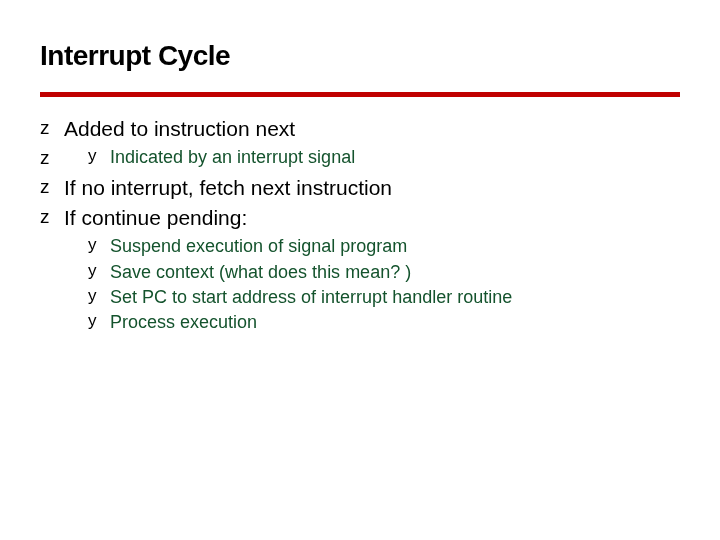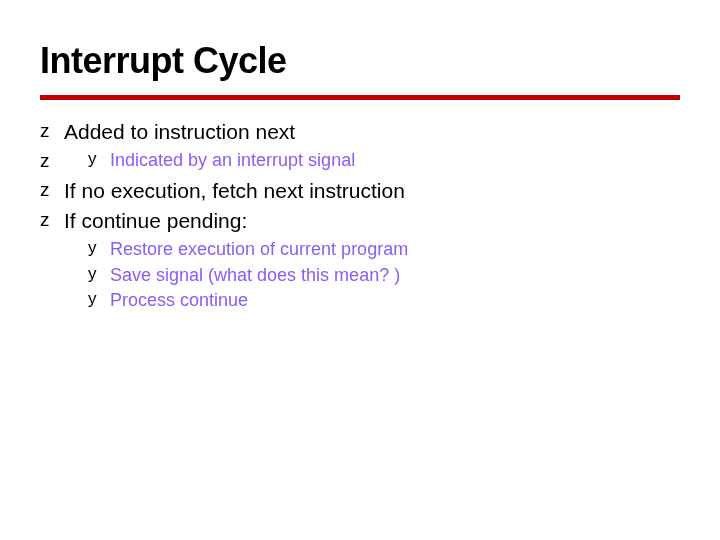--- a/index.html
+++ b/index.html
@@ -5,25 +5,25 @@
   * { margin: 0; padding: 0; box-sizing: border-box; }
   html, body { width: 720px; height: 540px; background: #fff; font-family: Verdana, Geneva, sans-serif; }
   .slide {
     width: 720px;
     height: 540px;
     padding: 40px 40px 20px 40px;
     position: relative;
   }
   .title {
     font-family: Arial, Helvetica, sans-serif;
-    font-size: 36px;
+    font-size: 28px;
     font-weight: 900;
     color: #000;
     letter-spacing: -0.5px;
-    margin-bottom: 13px;
+    margin-bottom: 20px;
   }
   .title-rule {
     border: none;
     border-top: 5px solid #c00000;
     margin-bottom: 18px;
     width: 100%;
   }
   .bullets ul { list-style: none; }
   .level1 > li {
     font-size: 21px;
@@ -38,21 +38,21 @@
     font-family: "Wingdings", "Zapf Dingbats", sans-serif;
     position: absolute;
     left: 0;
     top: 0;
     font-size: 19px;
     color: #000;
   }
   .level2 { margin-left: 24px; margin-top: 2px; margin-bottom: 4px; }
   .level2 > li {
     font-size: 18px;
-    color: #8b5cf6;
+    color: #14532d;
     padding-left: 22px;
     position: relative;
     line-height: 1.35;
     margin-bottom: 1px;
   }
   .level2 > li::before {
     content: "y";
     font-family: "Wingdings", "Zapf Dingbats", sans-serif;
     position: absolute;
     left: 0;
@@ -68,23 +68,24 @@
   <h1 class="title">Interrupt Cycle</h1>
   <hr class="title-rule">
   <div class="bullets">
     <ul class="level1">
       <li><span>Added to instruction next</span></li>
       <li>
         <ul class="level2">
           <li><span>Indicated by an interrupt signal</span></li>
         </ul>
       </li>
-      <li><span>If no execution, fetch next instruction</span></li>
+      <li><span>If no interrupt, fetch next instruction</span></li>
       <li><span>If continue pending:</span>
         <ul class="level2">
-          <li><span>Restore execution of current program</span></li>
-          <li><span>Save signal  (what does this mean? )</span></li>
-          <li><span>Process continue</span></li>
+          <li><span>Suspend execution of signal program</span></li>
+          <li><span>Save context  (what does this mean? )</span></li>
+          <li><span>Set PC to start address of interrupt handler routine</span></li>
+          <li><span>Process execution</span></li>
         </ul>
       </li>
     </ul>
   </div>
 </div>
 
 </body></html>

